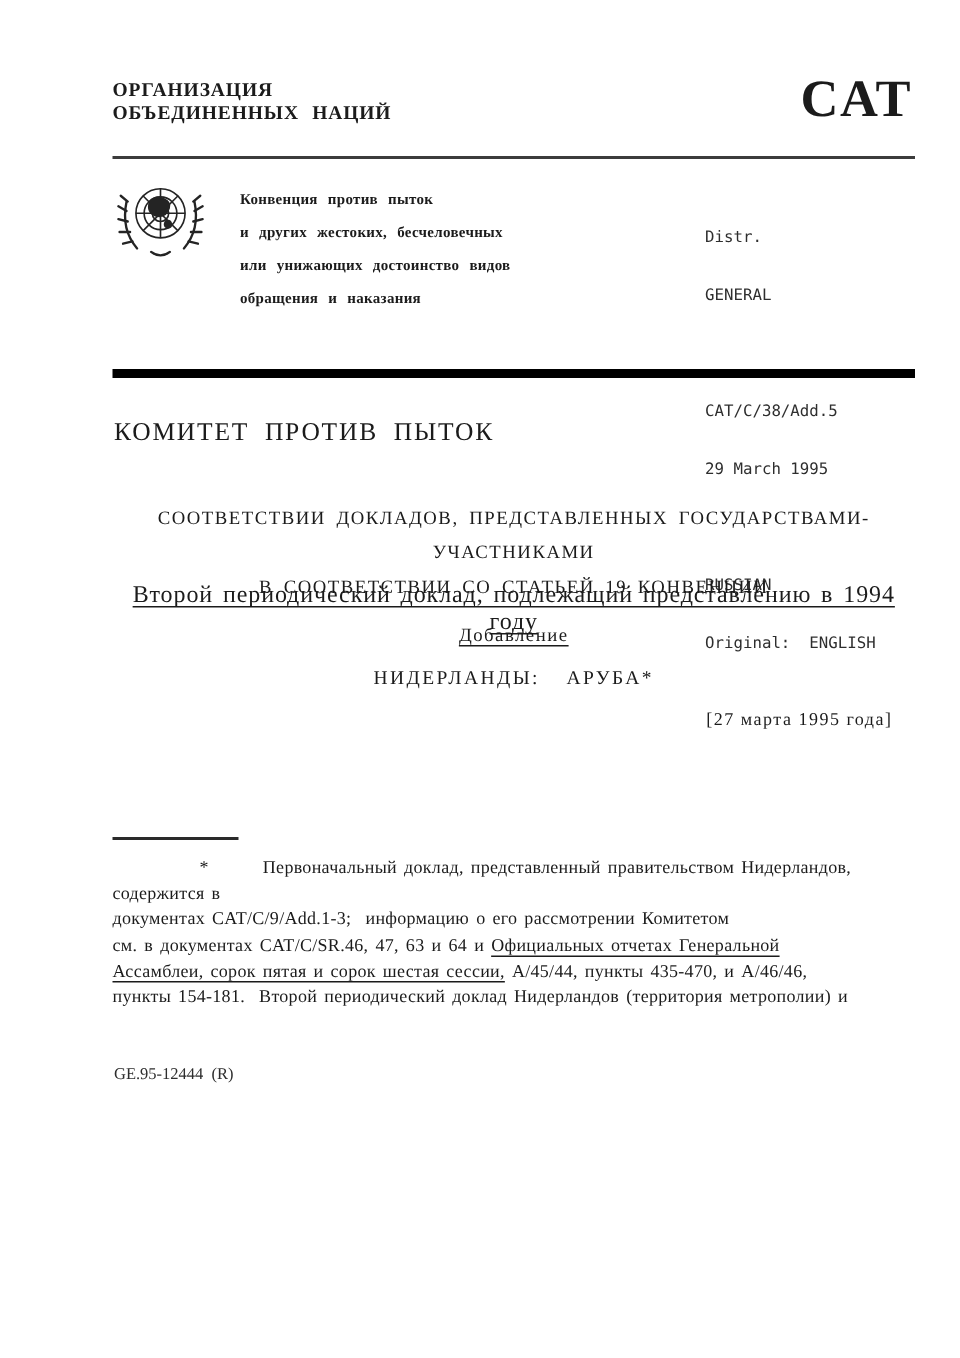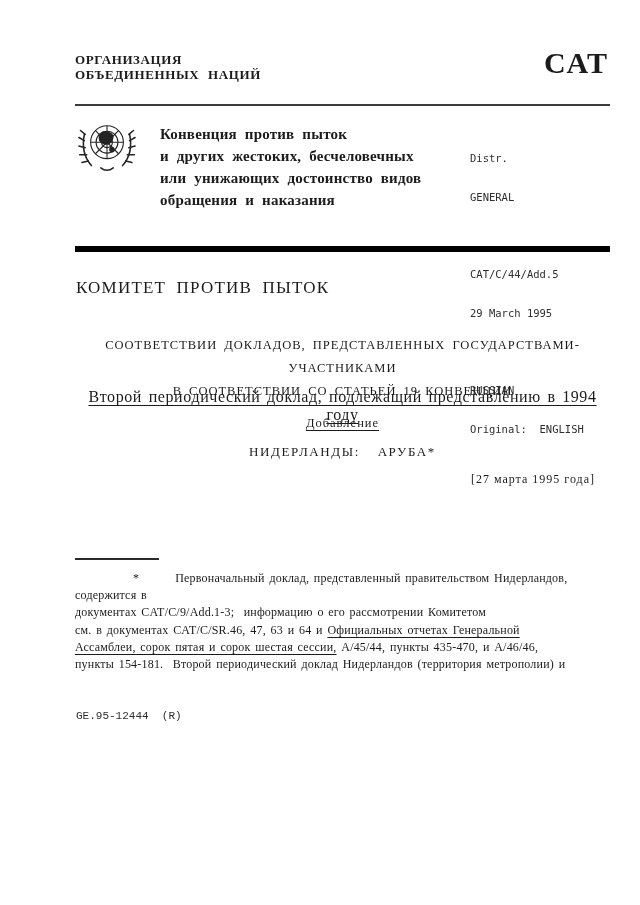--- a/index.html
+++ b/index.html
@@ -19,36 +19,36 @@
     left: 75px; top: 52px;
     font-weight: bold;
     font-size: 13px;
     line-height: 15px;
     letter-spacing: 0.6px;
     word-spacing: 5px;
   }
   .doc-symbol {
     top: 46px; right: 32px;
     font-weight: bold;
-    font-size: 30px;
+    font-size: 35px;
     letter-spacing: 1px;
   }
   .header-rule {
     left: 75px; top: 104px;
     width: 535px; height: 2px;
     background: #3c3c3c;
   }
   .emblem { left: 68px; top: 110px; width: 78px; height: 80px; }
   .emblem svg { width: 100%; height: 100%; }
 
   .convention {
     left: 160px; top: 123px;
     width: 305px;
     font-weight: bold;
-    font-size: 15px;
+    font-size: 10px;
     line-height: 22px;
     word-spacing: 4px;
     letter-spacing: 0.2px;
   }
   .distr {
     left: 470px; top: 126px;
     font-family: "DejaVu Sans Mono", monospace;
     font-size: 10.5px;
     line-height: 13px;
     color: #2e2e2e;
@@ -115,21 +115,21 @@
   }
   .fn-line { white-space: pre-wrap; }
   .fn-star {
     display: inline-block;
     margin-left: 58px;
     margin-right: 36px;
   }
 
   .footer-doc {
     left: 76px; top: 710px;
-    font-family: Liberation Mono, monospace;
+    font-family: Liberation Serif, serif;
     font-size: 11px;
     color: #2e2e2e;
     white-space: pre;
   }
 </style>
 </head>
 <body>
 
 <div class="page">
 
@@ -177,21 +177,21 @@
     <div>Конвенция против пыток</div>
     <div>и других жестоких, бесчеловечных</div>
     <div>или унижающих достоинство видов</div>
     <div>обращения и наказания</div>
   </div>
 
   <div class="abs distr">
     <div class="distr-line">Distr.</div>
     <div class="distr-line">GENERAL</div>
     <div class="distr-gap"></div>
-    <div class="distr-line">CAT/C/44/Add.5</div>
+    <div class="distr-line">CAT/C/38/Add.5</div>
     <div class="distr-line">29 March 1995</div>
     <div class="distr-gap"></div>
     <div class="distr-line">RUSSIAN</div>
     <div class="distr-line">Original:  ENGLISH</div>
   </div>
 
   <div class="abs divider-bar"></div>
 
   <div class="abs committee">КОМИТЕТ ПРОТИВ ПЫТОК</div>
 

